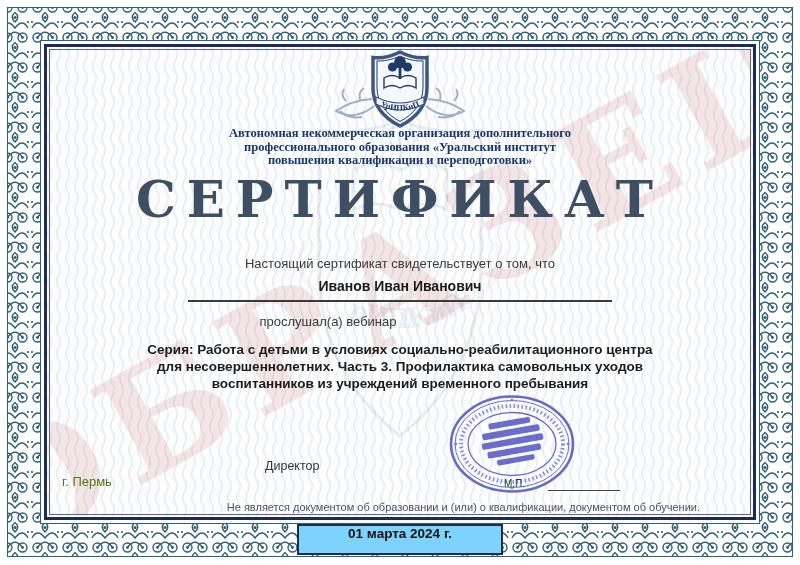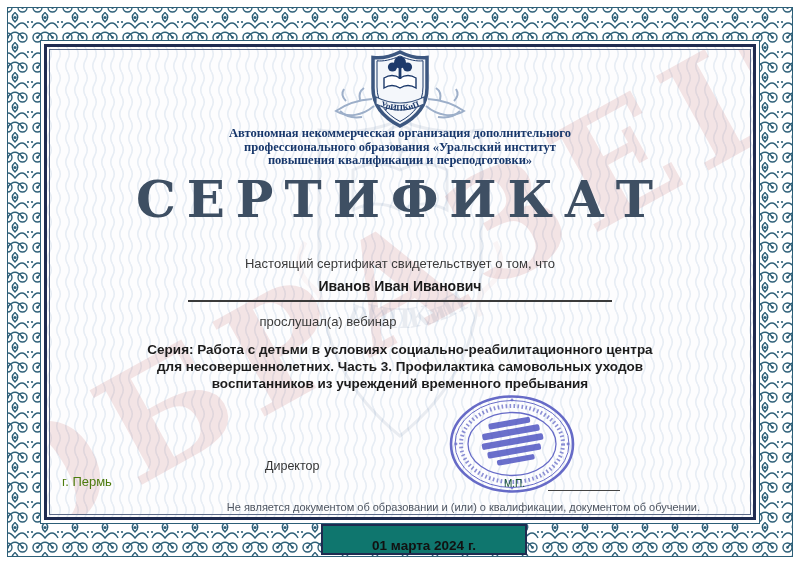--- a/index.html
+++ b/index.html
@@ -43,23 +43,23 @@
   .stamp{position:absolute;left:448px;top:394px;opacity:0.9;}
   .signer{position:absolute;left:265px;top:458px;font-size:12.5px;
     line-height:16px;color:#333;}
   .city{position:absolute;left:62px;top:474px;font-size:13px;color:#4d7c0f;}
   .mp{position:absolute;left:504px;top:478px;font-size:10px;color:#14532d;z-index:6;}
   .sig-line{position:absolute;left:548px;top:490px;width:72px;
     border-top:1.5px solid #444;z-index:6;}
   .footnote{position:absolute;top:501px;left:0;width:700px;text-align:right;
     font-size:11px;color:#4d5460;}
   .date-box{position:absolute;left:297px;top:524px;width:206px;height:31px;
-    background:#0f766e;border:2px solid #1f2b50;box-sizing:border-box;z-index:7;
-    display:flex;align-items:flex-end;justify-content:center;
-    font-size:13.5px;font-weight:bold;color:#111;margin-left:24px;}
+    background:#7dd3fc;border:2px solid #1f2b50;box-sizing:border-box;z-index:7;
+    display:flex;align-items:flex-start;justify-content:center;
+    font-size:13.5px;font-weight:bold;color:#111;}
 </style>
 </head>
 <body>
 
 <div class="cert">
 
   <svg class="border-art" width="800" height="565" viewBox="0 0 800 565">
     <defs>
       <pattern id="orn" width="30" height="30" patternUnits="userSpaceOnUse">
         <g fill="none" stroke="#2d5f78" stroke-width="1.4">

